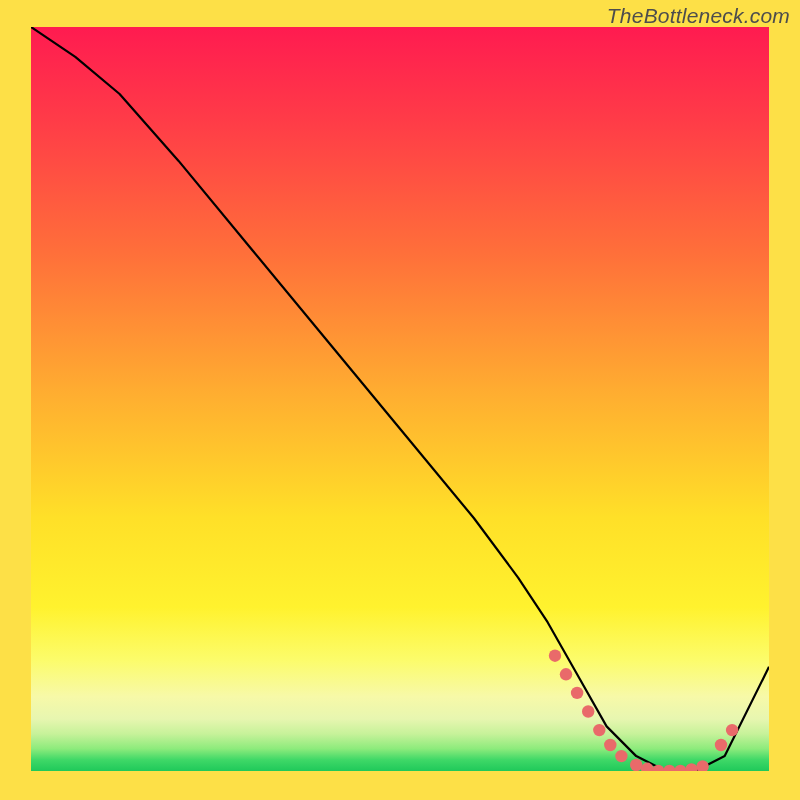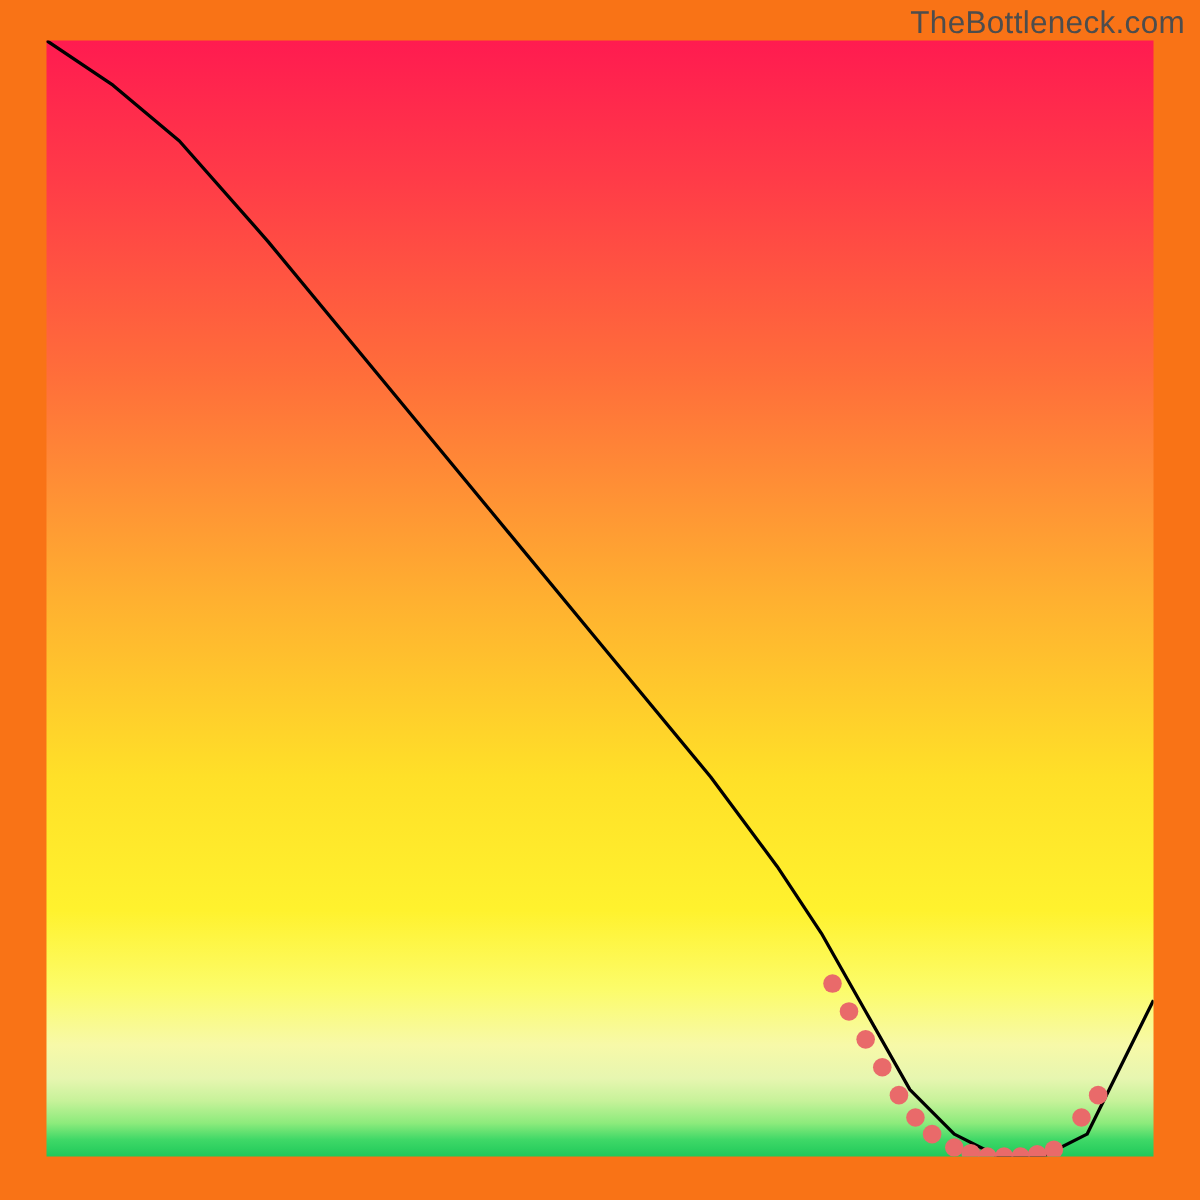--- a/index.html
+++ b/index.html
@@ -8,21 +8,22 @@
     background: #000;
     width: 800px;
     height: 800px;
     overflow: hidden;
     font-family: Arial, Helvetica, sans-serif;
   }
   .wrap {
     position: relative;
     width: 800px;
     height: 800px;
-    background: #f97316;
+    background: #fde047;
+    font-style: italic;
   }
   .watermark {
     position: absolute;
     top: 4px;
     right: 10px;
     color: #4d4d4d;
     font-size: 21px;
     letter-spacing: 0.2px;
     z-index: 10;
   }

